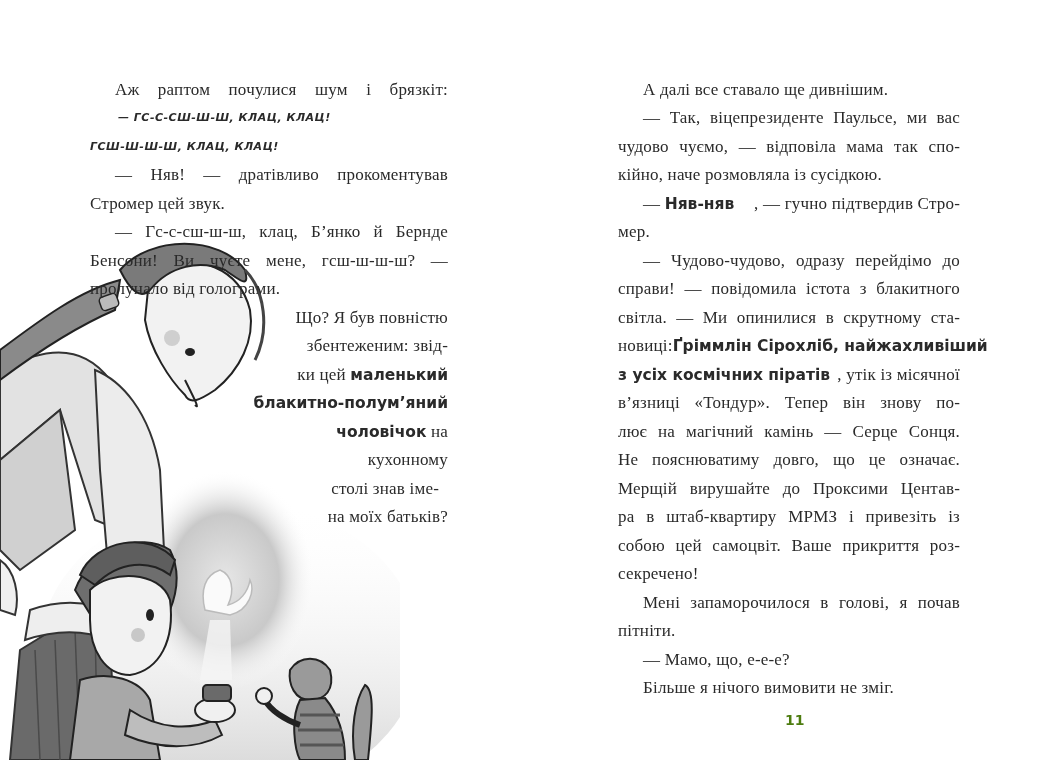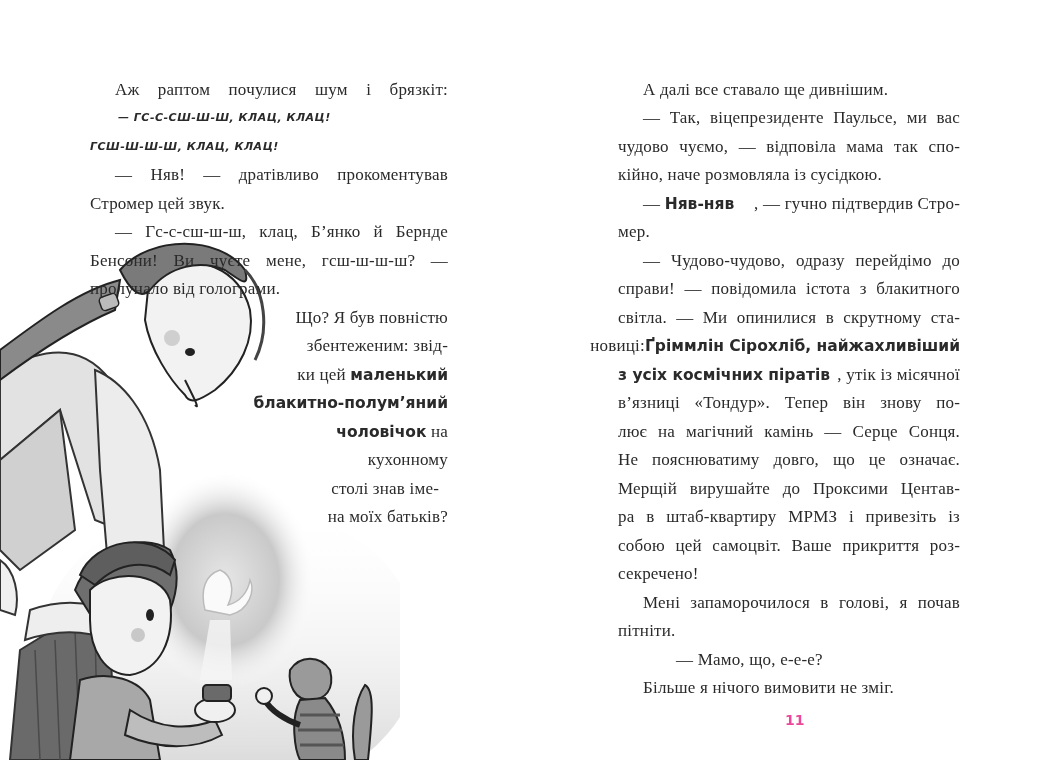--- a/index.html
+++ b/index.html
@@ -11,21 +11,21 @@
   .left-page { left: 0; width: 520px; }
   .right-page { left: 525px; width: 525px; }
   .line {
     position: absolute; white-space: nowrap; font-size: 17px; line-height: 20px;
     letter-spacing: 0.2px;
   }
   .just { text-align: justify; text-align-last: justify; }
   .right { text-align: right; }
   .sans-b { font-family: "DejaVu Sans", sans-serif; font-weight: bold; font-size: 15.5px; letter-spacing: 0; }
   .sfx { font-family: "DejaVu Sans", sans-serif; font-weight: bold; font-style: italic; font-size: 11px; letter-spacing: 0.5px; }
-  .page-number { position: absolute; font-family: "DejaVu Sans", sans-serif; font-weight: bold; font-size: 14px; color: #ec4899; }
+  .page-number { position: absolute; font-family: "DejaVu Sans", sans-serif; font-weight: bold; font-size: 14px; color: #4d7c0f; }
   .illustration { position: absolute; left: 0; top: 230px; width: 400px; height: 530px; }
 </style>
 </head>
 <body>
 
 <div class="page left-page">
 
   <svg class="illustration" viewBox="0 0 400 530" xmlns="http://www.w3.org/2000/svg">
     <defs>
       <radialGradient id="glow" cx="0.5" cy="0.5" r="0.5">
@@ -129,34 +129,34 @@
   <div class="line just" style="left:93px; top:137px; width:342px;">чудово чуємо, — відповіла мама так спо-</div>
   <div class="line" style="left:93px; top:165px;">кійно, наче розмовляла із сусідкою.</div>
   <div class="line" style="left:118px; top:194px; width:317px; display:flex; justify-content:space-between;">
     <span><span>— </span><span class="sans-b">Няв-няв</span></span>
     <span>, — гучно підтвердив Стро-</span>
   </div>
   <div class="line" style="left:93px; top:222px;">мер.</div>
   <div class="line just" style="left:118px; top:251px; width:317px;">— Чудово-чудово, одразу перейдімо до</div>
   <div class="line just" style="left:93px; top:279px; width:342px;">справи! — повідомила істота з блакитного</div>
   <div class="line just" style="left:93px; top:308px; width:342px;">світла. — Ми опинилися в скрутному ста-</div>
-  <div class="line" style="left:93px; top:336px; width:342px; display:flex; justify-content:flex-end;">
+  <div class="line" style="left:93px; top:336px; width:342px; display:flex; justify-content:flex-start;">
     <span>новиці: </span>
     <span class="sans-b">Ґріммлін Сірохліб, найжахливіший</span>
   </div>
   <div class="line" style="left:93px; top:365px; width:342px; display:flex; justify-content:space-between;">
     <span class="sans-b">з усіх космічних піратів</span>
     <span>, утік із місячної</span>
   </div>
   <div class="line just" style="left:93px; top:393px; width:342px;">в’язниці «Тондур». Тепер він знову по-</div>
   <div class="line just" style="left:93px; top:422px; width:342px;">лює на магічний камінь — Серце Сонця.</div>
   <div class="line just" style="left:93px; top:450px; width:342px;">Не пояснюватиму довго, що це означає.</div>
   <div class="line just" style="left:93px; top:479px; width:342px;">Мерщій вирушайте до Проксими Центав-</div>
   <div class="line just" style="left:93px; top:536px; width:342px;">собою цей самоцвіт. Ваше прикриття роз-</div>
   <div class="line just" style="left:93px; top:507px; width:342px;">ра в штаб-квартиру МРМЗ і привезіть із</div>
   <div class="line" style="left:93px; top:564px;">секречено!</div>
   <div class="line just" style="left:118px; top:593px; width:317px;">Мені запаморочилося в голові, я почав</div>
   <div class="line" style="left:93px; top:621px;">пітніти.</div>
-  <div class="line" style="left:118px; top:650px;margin-left:33px;">— Мамо, що, е-е-е?</div>
+  <div class="line" style="left:118px; top:650px;">— Мамо, що, е-е-е?</div>
   <div class="line" style="left:118px; top:678px;">Більше я нічого вимовити не зміг.</div>
 
   <div class="page-number" style="left:260px; top:712px;">11</div>
 </div>
 
 </body></html>

